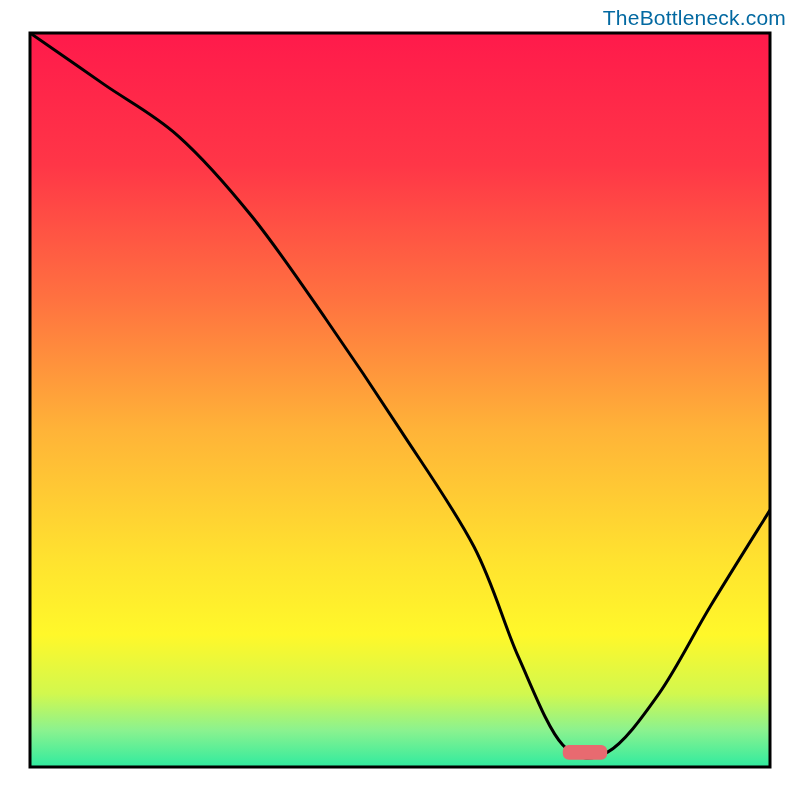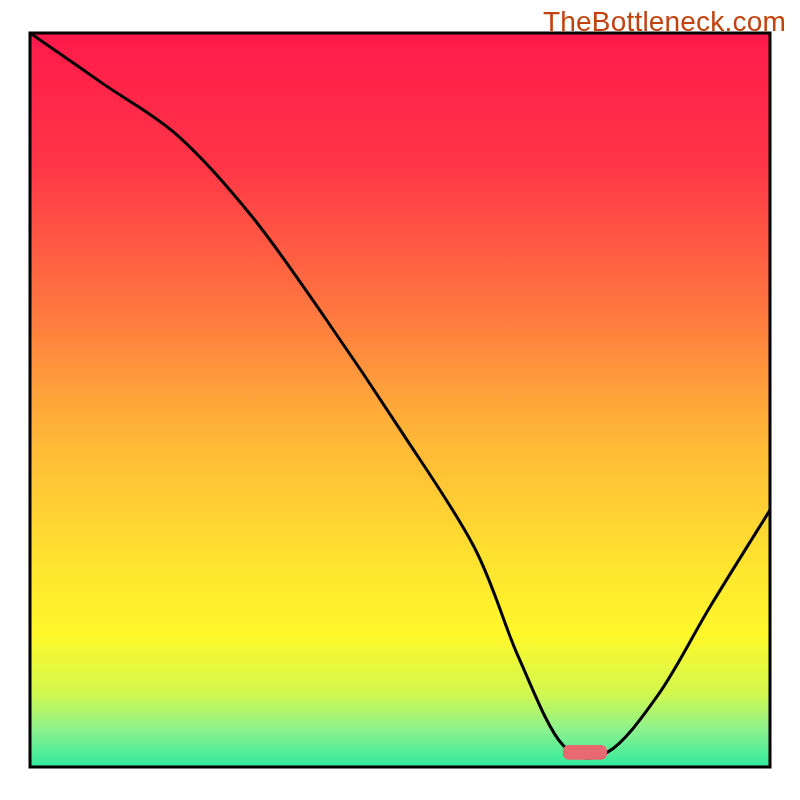--- a/index.html
+++ b/index.html
@@ -13,22 +13,22 @@
   .container {
     position: relative;
     width: 800px;
     height: 800px;
   }
   .watermark {
     position: absolute;
     top: 6px;
     right: 14px;
     font-family: Arial, Helvetica, sans-serif;
-    font-size: 28px;
-    color: #c2410c;
+    font-size: 21px;
+    color: #0369a1;
     letter-spacing: 0.2px;
   }
   svg {
     display: block;
   }
 </style>
 </head>
 <body>
 
 <div class="container">

